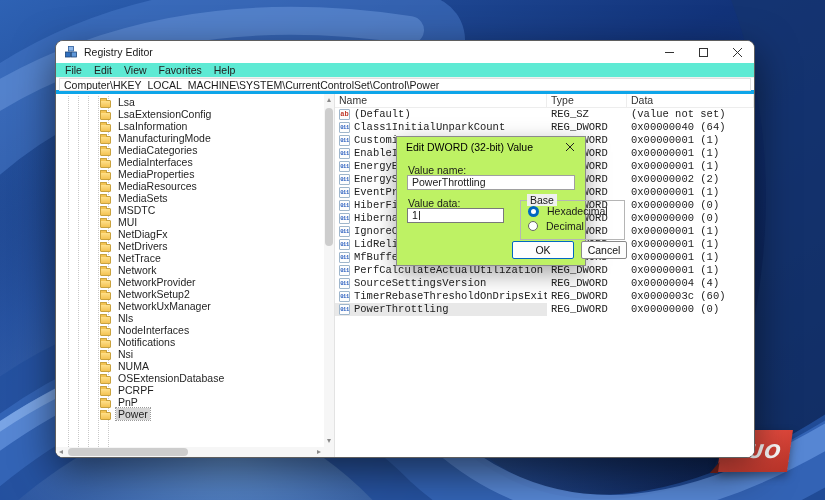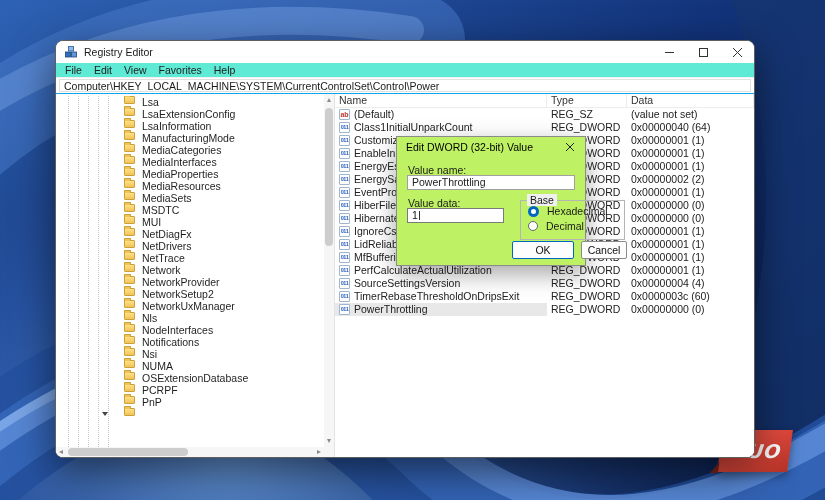--- a/index.html
+++ b/index.html
@@ -51,36 +51,36 @@
   .cap-btn{width:34px;height:100%;display:flex;align-items:center;justify-content:center;}
 
   .menubar{
     height:15px;flex:0 0 auto;display:flex;align-items:center;
     background:#5eead4;padding-left:3px;border-bottom:1px solid #f0f0f0;
   }
   .menu-item{padding:0 6px;color:#222;}
 
   .addressbar{
     height:16px;flex:0 0 auto;background:#fff;display:flex;align-items:center;
-    padding:1px 3px;border-bottom:1px solid #0ea5e9;
+    padding:1px 3px;border-bottom:4px solid #0ea5e9;
   }
   .address-box{
     flex:1;height:13px;line-height:12px;border:1px solid #e0e0e0;background:#fff;
     padding-left:4px;color:#1a1a1a;white-space:nowrap;overflow:hidden;
   }
 
   .main{flex:1;display:flex;min-height:0;background:#fff;position:relative;}
 
   
   .tree-pane{width:278px;flex:0 0 auto;position:relative;background:#fff;overflow:hidden;}
   .tree-items{position:absolute;left:0;top:2px;right:10px;bottom:10px;overflow:hidden;}
   .gline{position:absolute;top:0;bottom:0;width:0;border-left:1px dotted #c9c9c9;}
   .tree-row{
-    height:12px;line-height:12px;display:flex;align-items:flex-start;
-    padding-left:68px;position:relative;white-space:nowrap;color:#1f1f1f;
+    height:12px;line-height:12px;display:flex;align-items:flex-end;
+    padding-left:44px;position:relative;white-space:nowrap;color:#1f1f1f;
   }
   .chev{
     position:absolute;left:46px;top:4px;width:0;height:0;
     border-left:3.5px solid transparent;border-right:3.5px solid transparent;
     border-top:4px solid #444;
   }
   .folder{
     width:11px;height:8px;position:relative;flex:0 0 auto;
     background:linear-gradient(180deg,#ffe08a,#f3c353);
     border:1px solid #c9a23e;border-radius:1px;
@@ -106,21 +106,21 @@
   .sb-corner{position:absolute;right:0;bottom:0;width:10px;height:10px;background:#f6f6f6;}
 
   .splitter{width:1px;background:#e3e3e3;flex:0 0 auto;}
 
   
   .list-pane{flex:1;min-width:0;display:flex;flex-direction:column;background:#fff;}
   .list-header{display:flex;height:14px;flex:0 0 auto;border-bottom:1px solid #ededed;color:#333;}
   .hcell{line-height:13px;padding-left:4px;border-right:1px solid #ededed;white-space:nowrap;overflow:hidden;}
   .list-rows{flex:1;overflow:hidden;}
   .list-row{display:flex;height:13px;line-height:13px;align-items:center;white-space:nowrap;}
-  .cell{padding-left:4px;overflow:hidden;white-space:nowrap;}
+  .cell{padding-left:4px;overflow:hidden;white-space:nowrap;font-family:Liberation Mono, monospace;}
   .col-name{width:212px;flex:0 0 auto;display:flex;align-items:center;}
   .col-type{width:80px;flex:0 0 auto;}
   .col-data{flex:1;min-width:0;}
   .col-name.selected{background:#e8e8e8;}
   .ic{
     width:11px;height:11px;margin-right:4px;flex:0 0 auto;
     display:inline-flex;align-items:center;justify-content:center;
     border:1px solid #9fb6cc;background:#fdfdfd;border-radius:1px;
   }
   .ic-sz::after{content:"ab";color:#c0392b;font-size:7px;font-weight:bold;line-height:1;}

